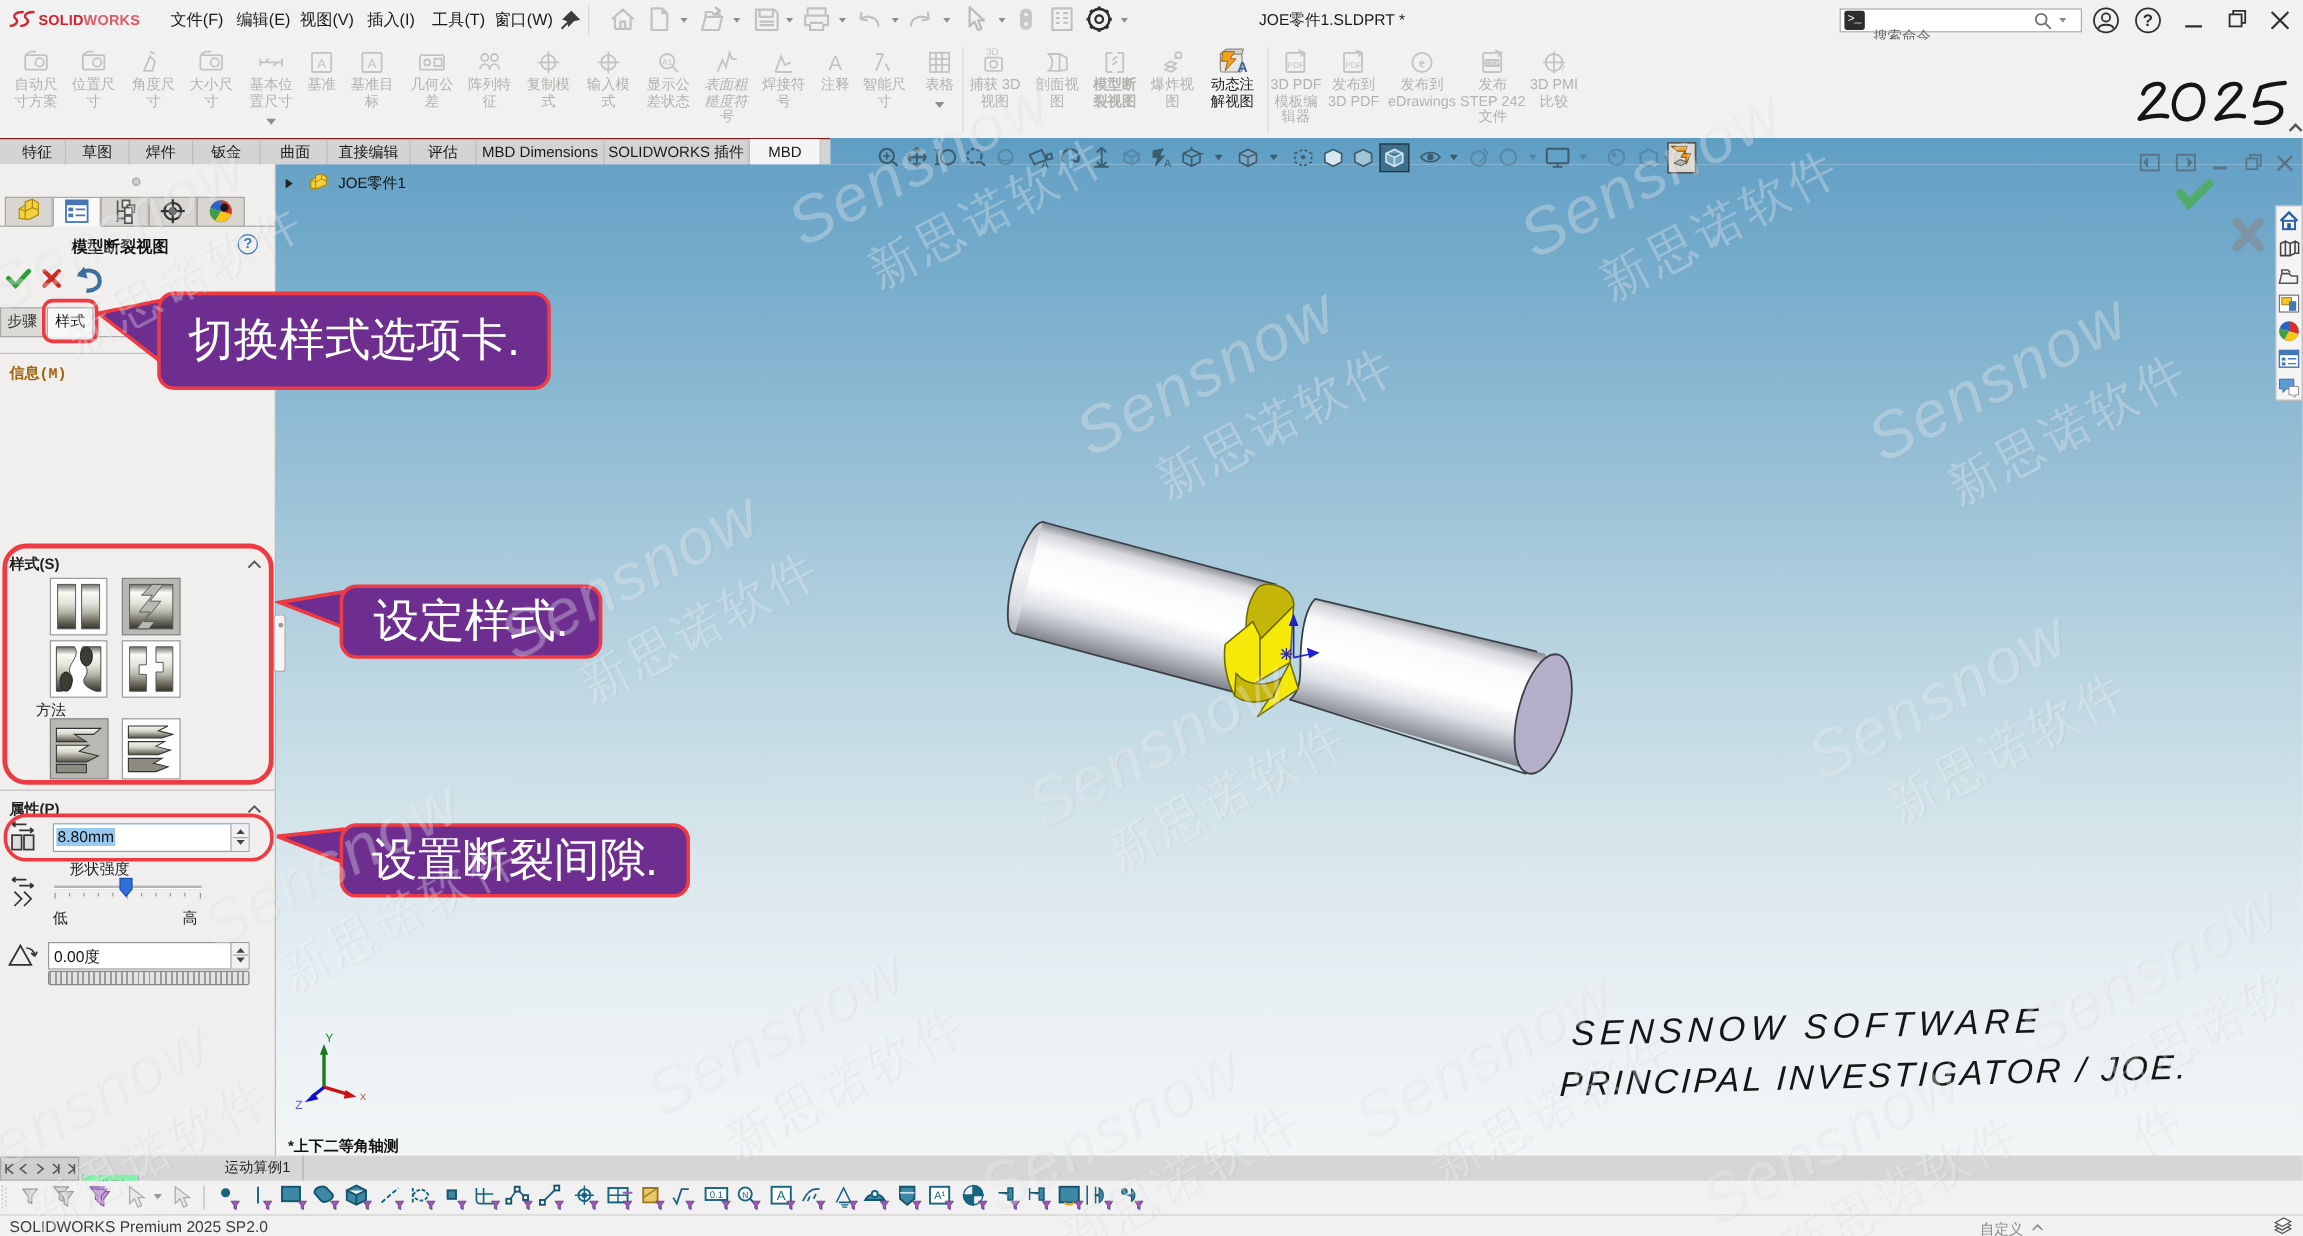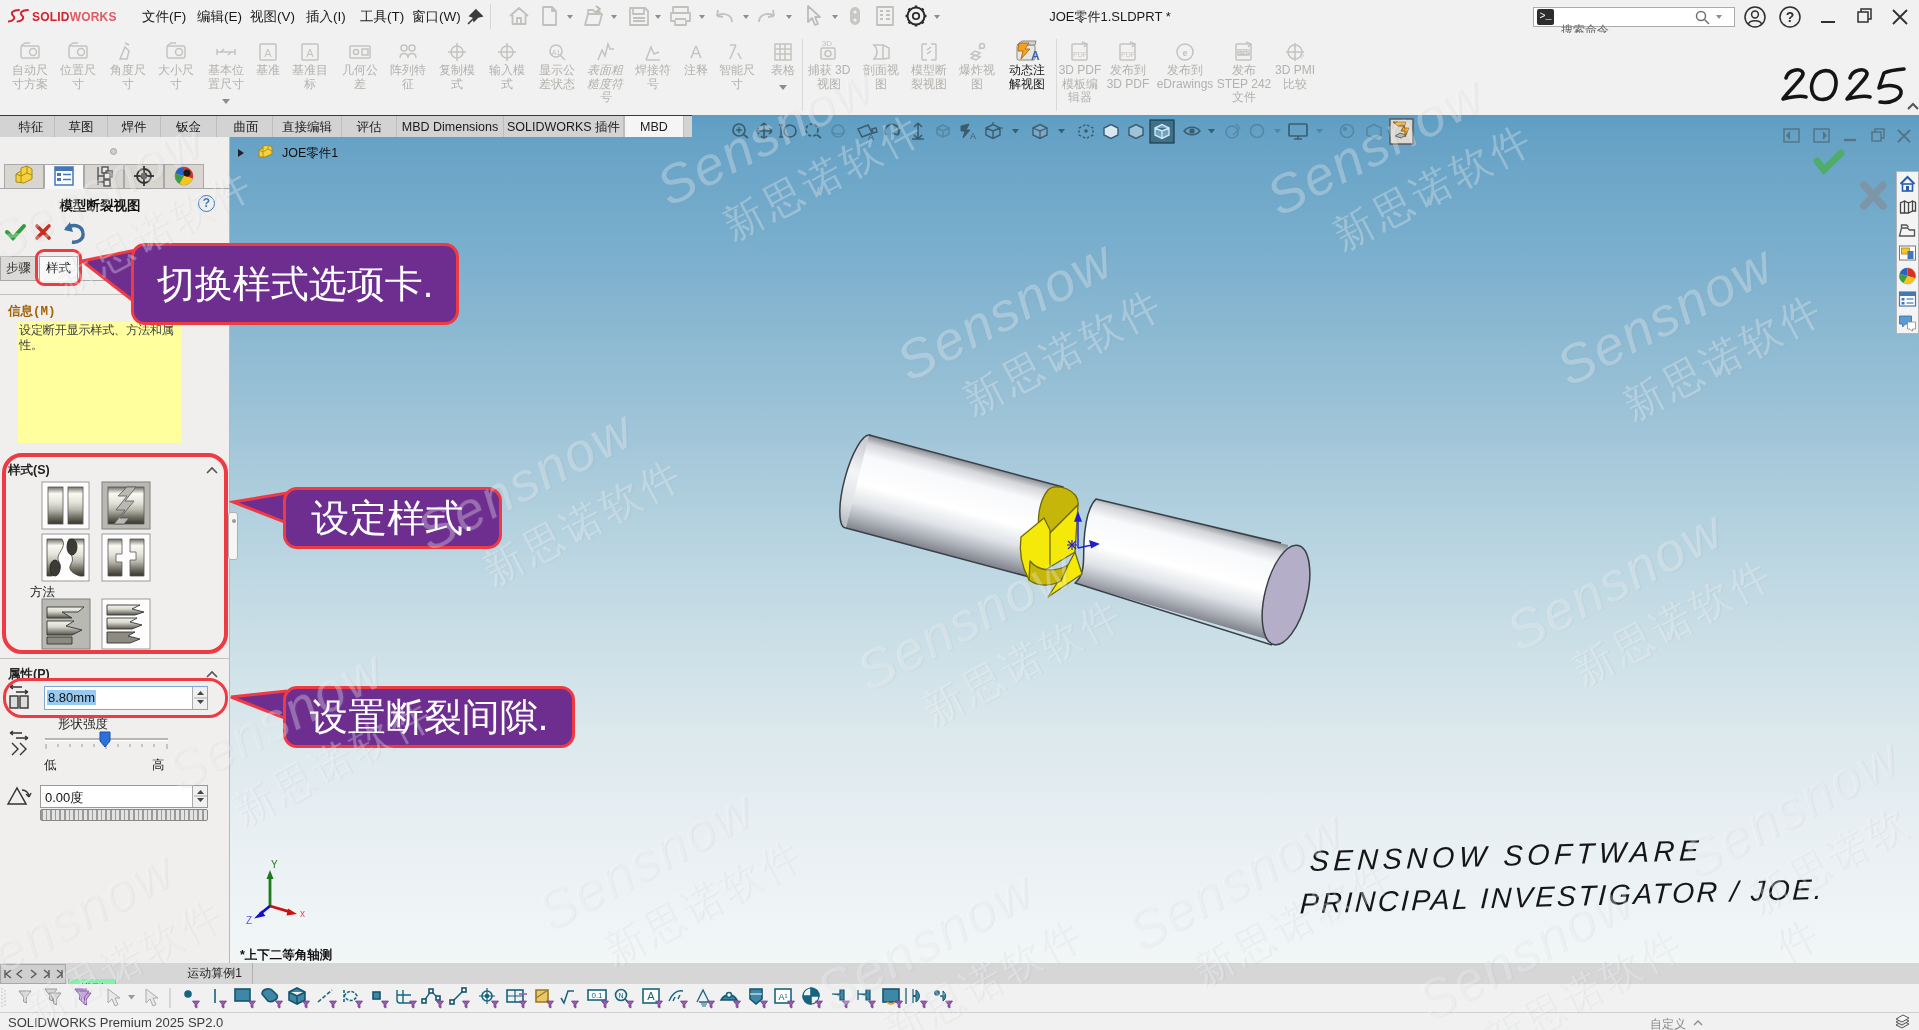--- a/index.html
+++ b/index.html
@@ -336,21 +336,21 @@
       <div class="rlab">表格</div>
     </div>
   <div class="ritem" style="left:799px;width:60px; top:29px;">
       <div class="rlab">捕获 3D
 视图</div>
     </div>
   <div class="ritem" style="left:853px;width:56px; top:29px;">
       <div class="rlab">剖面视
 图</div>
     </div>
-  <div class="ritem" style="left:901px;width:56px; top:29px;">
+  <div class="ritem" style="left:901px;width:56px; top:29px;font-weight:bold;">
       <div class="rlab">模型断
 裂视图</div>
     </div>
   <div class="ritem" style="left:949px;width:56px; top:29px;">
       <div class="rlab">爆炸视
 图</div>
     </div>
   <div class="ritem" style="left:999px;width:56px; top:29px;">
       <div class="rlab on">动态注
 解视图</div>
@@ -718,21 +718,20 @@
   </svg>
 
   <div class="abs" style="left:0;top:119px;width:230px;height:25px;border-bottom:1px solid #aaa;"></div>
   <div class="abs" style="left:0;top:119px;width:37px;height:25px;background:#dcdad7;border:1px solid #a8a8a8;font-size:12.5px;color:#333;text-align:center;line-height:23px;">步骤</div>
   <div class="abs" style="left:39px;top:119px;width:39px;height:25px;background:#f8f8f8;border:1px solid #a8a8a8;border-bottom:1px solid #f8f8f8;font-size:12.5px;color:#111;text-align:center;line-height:23px;">样式</div>
   <div class="abs" style="left:35px;top:112px;width:47px;height:37px;border:3.5px solid #ee3a43;border-radius:9px;z-index:41;"></div>
 
   <div class="abs" style="left:0;top:157px;width:230px;height:1px;background:#c2c1bf;"></div>
   <div class="abs" style="left:8px;top:166px;font-size:12.5px;font-weight:bold;color:#a16207;font-family:Liberation Mono, monospace;">信息<span style="font-weight:bold;">(M)</span></div>
 
-  <div class="abs" style="left:18px;top:185px;width:163px;height:121px;background:#ffff9e;font-size:12.2px;color:#444;padding:1px 0 0 1px;line-height:15px;letter-spacing:-0.3px;">设定断开显示样式、方法和属性。</div>
 
   <div class="abs" style="left:8px;top:325px;font-size:12.5px;font-weight:bold;color:#222;">样式<span>(S)</span></div>
   <svg class="abs" style="left:205px;top:328px;" width="14" height="10" viewBox="0 0 14 10">
       <path d="M2 8 L7 3 L12 8" fill="none" stroke="#555" stroke-width="1.6"></path>
     </svg>
   <svg class="abs" style="left:0;top:340px;" width="230" height="180" viewBox="0 0 230 180">
     <defs>
       <linearGradient id="met" x1="0" y1="0" x2="0" y2="1">
         <stop offset="0" stop-color="#6e6e66"></stop>
           <stop offset="0.18" stop-color="#fafaf3"></stop>

